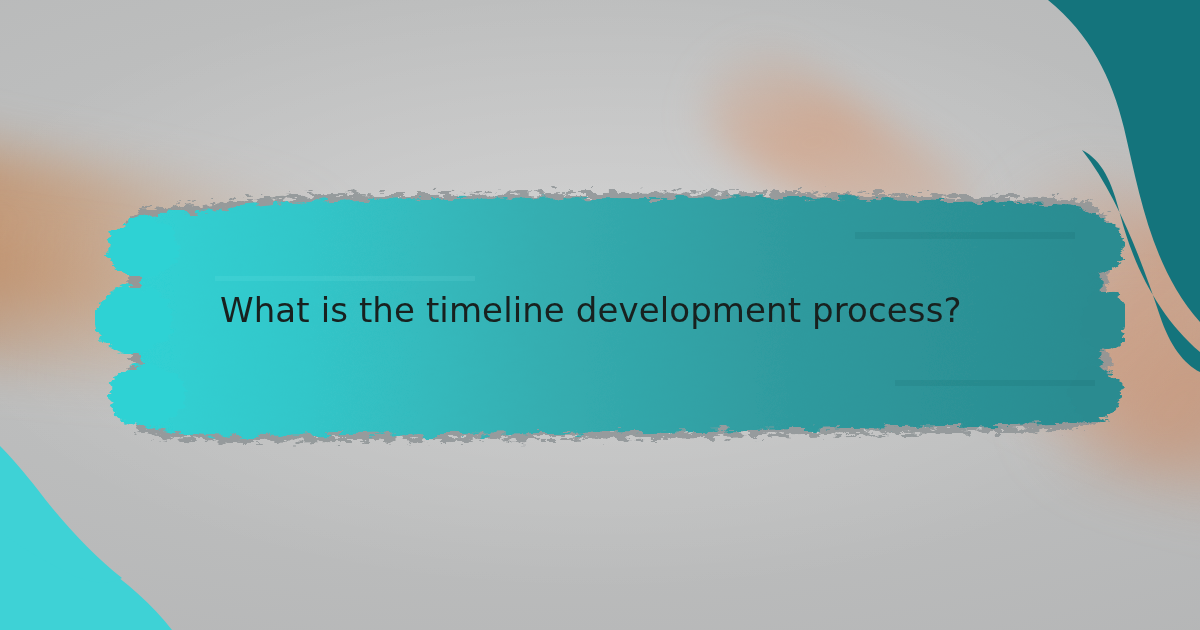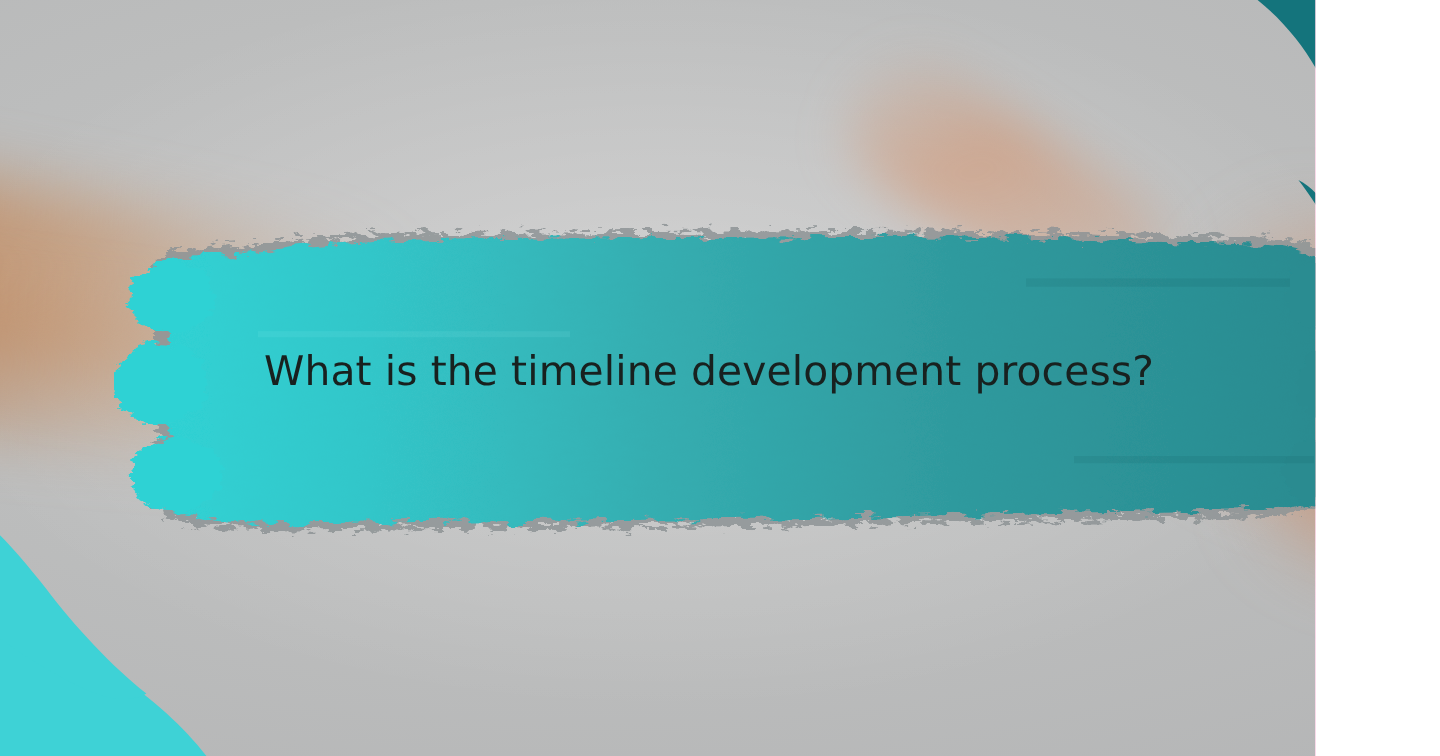--- a/index.html
+++ b/index.html
@@ -3,21 +3,21 @@
 <meta charset="utf-8">
 <title>Question Banner</title>
 <style>
   html, body {
     margin: 0;
     padding: 0;
     background: #ffffff;
   }
   #stage {
     position: relative;
-    width: 1096px;
+    width: 1200px;
     height: 630px;
     overflow: hidden;
     background: #ec4899;
     font-family: "DejaVu Sans", sans-serif;
   }
   
   .bg-base {
     position: absolute;
     inset: 0;
     background:

